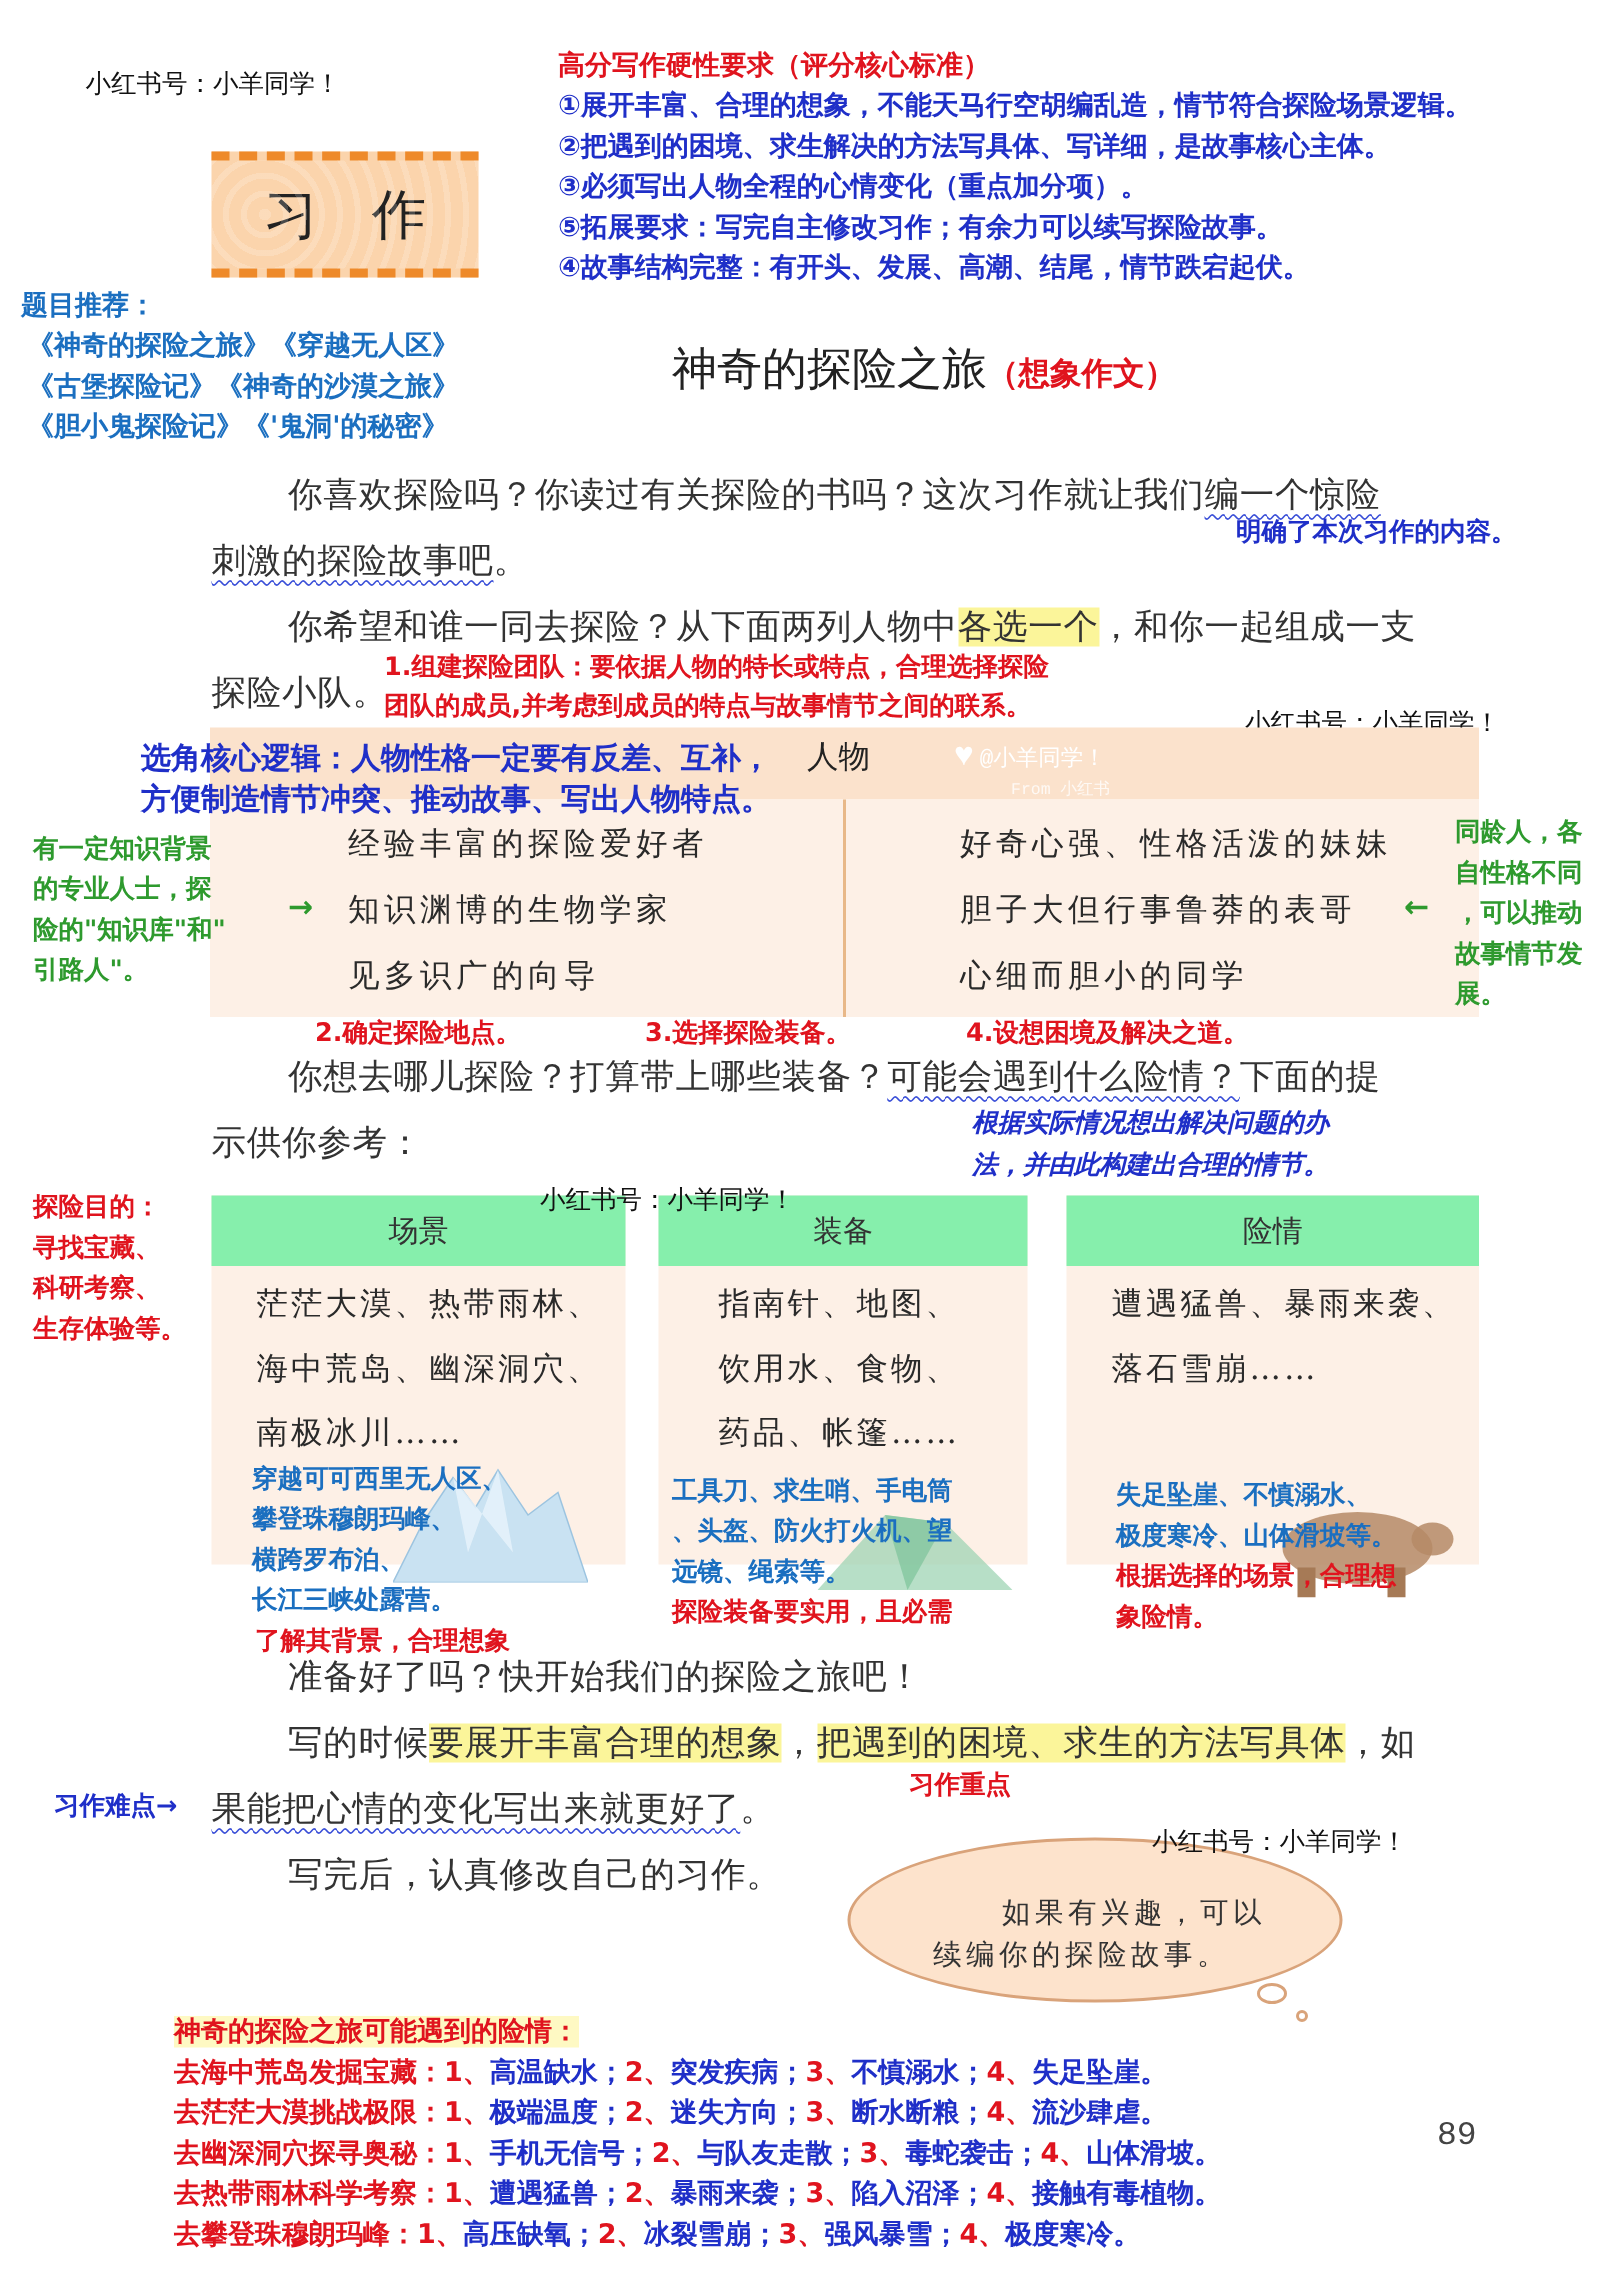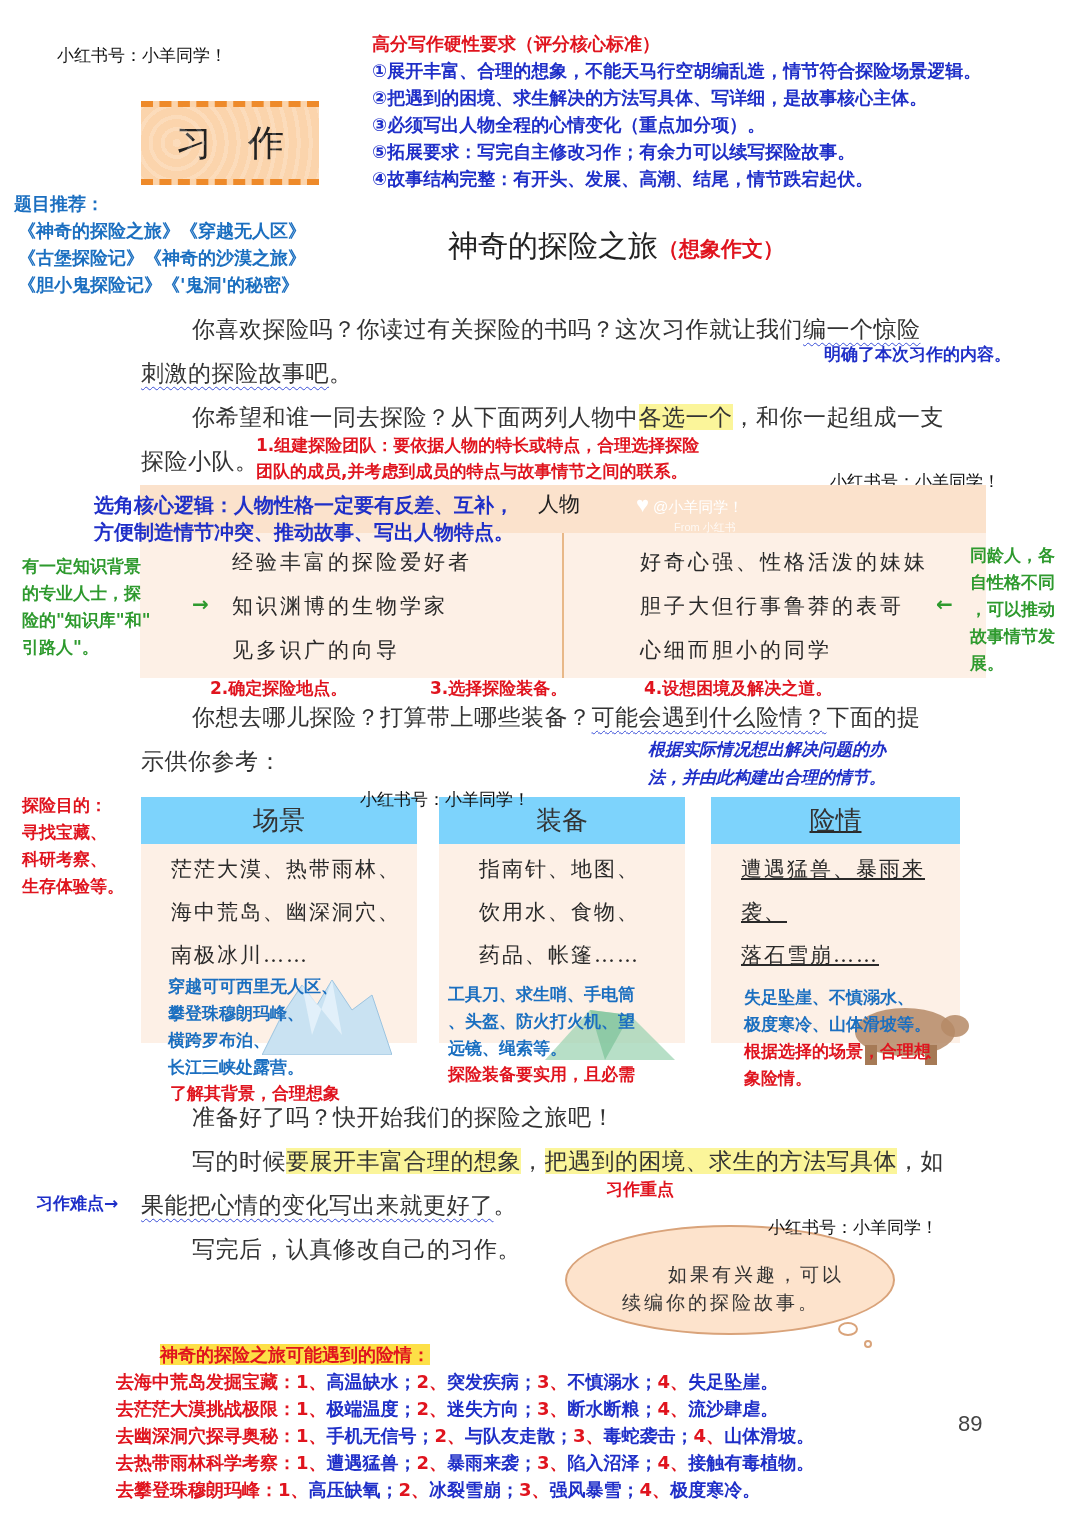--- a/index.html
+++ b/index.html
@@ -1,19 +1,19 @@
 <!DOCTYPE html>
 <html><head>
 <meta charset="utf-8">
 <style>
   * { box-sizing: border-box; margin: 0; padding: 0; }
   html, body { width: 1080px; height: 1526px; background: #ffffff; overflow: hidden; }
   body { position: relative; font-family: "DejaVu Serif", "Liberation Serif", serif; color: #2a2a2a; }
   .abs { position: absolute; white-space: nowrap; }
-  .sans { font-family: Liberation Sans, sans-serif; }
+  .sans { font-family: Liberation Mono, monospace; }
   .wm { font-family: "DejaVu Sans", "Liberation Sans", sans-serif; font-size: 17px; color: #111; }
   .red { color: #e0141e; font-weight: bold; font-family: "DejaVu Sans", "Liberation Sans", sans-serif; }
   .blue { color: #1f2fc8; font-weight: bold; font-family: "DejaVu Sans", "Liberation Sans", sans-serif; }
   .lblue { color: #1b6fc0; font-weight: bold; font-family: "DejaVu Sans", "Liberation Sans", sans-serif; }
   .green { color: #2e9a2e; font-weight: bold; font-family: "DejaVu Sans", "Liberation Sans", sans-serif; }
   .body-text { font-size: 23px; color: #333; letter-spacing: 0.5px; }
   .wavy { text-decoration: underline wavy #3a4fd8; text-underline-offset: 5px; text-decoration-thickness: 1px; }
   .hl { background: #fbf59a; }
 
   
@@ -24,21 +24,21 @@
   .req { left: 372px; top: 30px; font-size: 18px; line-height: 27px; }
 
   
   .char-head { position: absolute; left: 140px; top: 485px; width: 846px; height: 48px; background: #fbe2cc; }
   .char-body { position: absolute; left: 140px; top: 533px; width: 846px; height: 145px; background: #fdf0e6; }
   .char-divider { position: absolute; left: 562px; top: 533px; width: 2px; height: 145px; background: #e8b888; }
   .char-item { font-size: 21px; letter-spacing: 3px; color: #2a2a2a; }
 
   
   .tbox { position: absolute; top: 797px; height: 246px; background: #fdf0e6; }
-  .tbox .th { height: 47px; background: #7dd3fc; display: flex; align-items: center; justify-content: center; font-size: 26px; color: #333; }
+  .tbox .th { height: 47px; background: #86efac; display: flex; align-items: center; justify-content: center; font-size: 20px; color: #333; }
   .tbox .tl { font-size: 21px; letter-spacing: 2px; line-height: 43px; padding-left: 30px; padding-top: 4px; color: #2a2a2a; }
 
   
   .mountain { position: absolute; left: 262px; top: 975px; width: 130px; height: 80px; }
   .tent { position: absolute; left: 545px; top: 1005px; width: 130px; height: 55px; }
   .bear { position: absolute; left: 850px; top: 1000px; width: 120px; height: 65px; }
 
   
   .cloud { position: absolute; left: 565px; top: 1225px; width: 330px; height: 110px; background: #fde3cc; border: 2px solid #d9a37a; border-radius: 50%; }
   .bubble1 { position: absolute; left: 838px; top: 1322px; width: 20px; height: 14px; border: 2px solid #d9a37a; border-radius: 50%; background: #fff; }
@@ -159,21 +159,21 @@
   </div>
 </div>
 <div class="tbox" style="left:439px; width:246px;">
   <div class="th">装备</div>
   <div class="tl" style="padding-left:40px;">
     <div>指南针、地图、</div>
     <div>饮用水、食物、</div>
     <div>药品、帐篷……</div>
   </div>
 </div>
-<div class="tbox" style="left:711px; width:249px;text-decoration:underline;">
+<div class="tbox" style="left:711px; width:275px;">
   <div class="th">险情</div>
   <div class="tl">
     <div>遭遇猛兽、暴雨来袭、</div>
     <div>落石雪崩……</div>
   </div>
 </div>
 <div class="abs wm" style="left:360px; top:788px;">小红书号：小羊同学！</div>
 
 <svg class="mountain" viewBox="0 0 130 80">
   <polygon points="0,80 20,40 40,10 55,30 70,5 90,35 110,20 130,80" fill="#c9e2f2" stroke="#9cc4e0" stroke-width="1"></polygon>
@@ -226,21 +226,21 @@
 <div class="abs body-text" style="left:192px; top:1234px;">写完后，认真修改自己的习作。</div>
 
 <div class="cloud"></div>
 <div class="bubble1"></div>
 <div class="bubble2"></div>
 <div class="abs wm" style="left:768px; top:1216px;">小红书号：小羊同学！</div>
 <div class="abs" style="left:668px; top:1262px; font-size:19px; letter-spacing:3px; color:#333;">如果有兴趣，可以</div>
 <div class="abs" style="left:622px; top:1290px; font-size:19px; letter-spacing:3px; color:#333;">续编你的探险故事。</div>
 
 <div class="abs bottom-list" style="top:1341px;">
-  <div><span class="red hl" style="background:#fde047;margin-left:44px;">神奇的探险之旅可能遇到的险情：</span></div>
+  <div><span class="red hl" style="background:#fef9c3;">神奇的探险之旅可能遇到的险情：</span></div>
   <div>
     <span class="red">去海中荒岛发掘宝藏：</span><span class="red">1、</span><span class="blue">高温缺水</span><span class="blue">；</span><span class="red">2、</span><span class="blue">突发疾病</span><span class="blue">；</span><span class="red">3、</span><span class="blue">不慎溺水</span><span class="blue">；</span><span class="red">4、</span><span class="blue">失足坠崖</span><span class="blue">。</span>
   </div>
   <div>
     <span class="red">去茫茫大漠挑战极限：</span><span class="red">1、</span><span class="blue">极端温度</span><span class="blue">；</span><span class="red">2、</span><span class="blue">迷失方向</span><span class="blue">；</span><span class="red">3、</span><span class="blue">断水断粮</span><span class="blue">；</span><span class="red">4、</span><span class="blue">流沙肆虐</span><span class="blue">。</span>
   </div>
   <div>
     <span class="red">去幽深洞穴探寻奥秘：</span><span class="red">1、</span><span class="blue">手机无信号</span><span class="blue">；</span><span class="red">2、</span><span class="blue">与队友走散</span><span class="blue">；</span><span class="red">3、</span><span class="blue">毒蛇袭击</span><span class="blue">；</span><span class="red">4、</span><span class="blue">山体滑坡</span><span class="blue">。</span>
   </div>
   <div>

